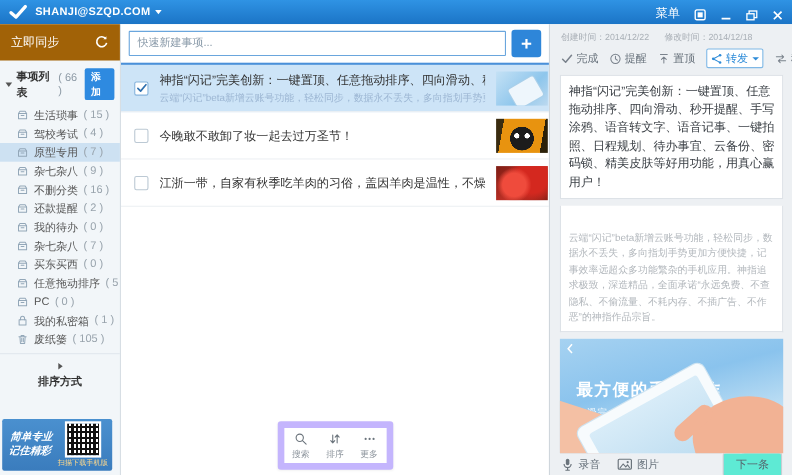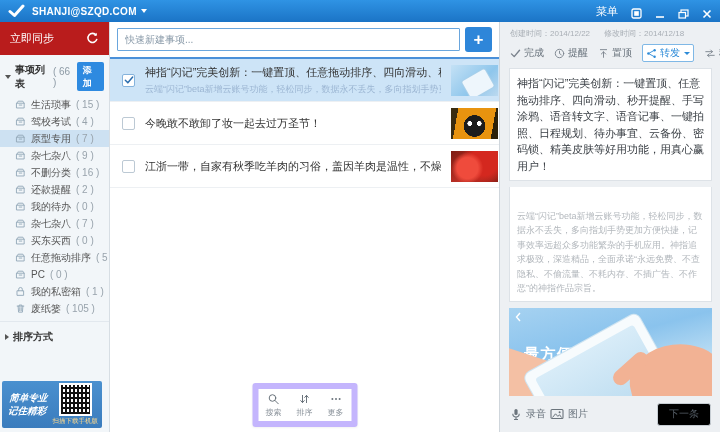--- a/index.html
+++ b/index.html
@@ -14,33 +14,33 @@
   .caret { width:0; height:0; border-left:3.5px solid transparent; border-right:3.5px solid transparent; border-top:4px solid #fff; }
   .win { margin-left:auto; display:flex; align-items:flex-end; gap:13px; }
   .menu-label { font-size:11px; cursor:pointer; }
   .win svg { display:block; }
 
   
   .content { flex:1; display:flex; min-height:0; }
 
   
   .sidebar { width:110px; background:#f2f6f9; border-right:1px solid #d7dee4; display:flex; flex-direction:column; position:relative; flex-shrink:0; }
-  .syncbar { height:33px; background:#b91c1c; color:#fff; display:flex; align-items:center; padding:0 10px; font-size:11px; flex-shrink:0; cursor:pointer; }
+  .syncbar { height:33px; background:#a16207; color:#fff; display:flex; align-items:center; padding:0 10px; font-size:11px; flex-shrink:0; cursor:pointer; }
   .syncbar .spacer { flex:1; }
   .list-header { display:flex; align-items:center; font-size:10px; color:#333; font-weight:bold; padding:7px 5px 5px 5px; gap:4px; }
   .tri-down { width:0; height:0; border-left:3.5px solid transparent; border-right:3.5px solid transparent; border-top:4.5px solid #555; }
   .tri-right { width:0; height:0; border-top:3.5px solid transparent; border-bottom:3.5px solid transparent; border-left:4.5px solid #555; }
   .count-muted { color:#8d9aa5; font-weight:normal; }
   .add-btn { margin-left:auto; background:#2e8ae0; color:#fff; font-size:9px; padding:1.5px 6px; border-radius:2px; cursor:pointer; }
   .side-list { }
   .side-item { height:17px; display:flex; align-items:center; gap:5px; padding:0 4px 0 15px; font-size:10px; color:#555; cursor:pointer; white-space:nowrap; overflow:hidden; }
   .side-item.selected { background:#cde1f2; }
   .side-item .si-icon { color:#93a7b8; flex-shrink:0; display:flex; }
   .side-item .count { color:#98a3ac; }
-  .sort-row { display:flex; align-items:center; gap:4px; font-size:10px; color:#333; font-weight:bold; padding:8px 5px; border-top:1px solid #e2e8ee; margin-top:4px; cursor:pointer; }
+  .sort-row { display:flex; align-items:center; gap:4px; font-size:10px; color:#333; font-weight:bold; padding:8px 5px; border-top:1px solid #e2e8ee; margin-top:4px; cursor:pointer;flex-direction:column; }
   .promo { position:absolute; left:2px; right:7px; bottom:4px; height:47px; background:linear-gradient(#4a90cf,#3a7cbd); border-radius:2px; display:flex; align-items:center; padding:3px 4px; gap:3px; cursor:pointer; }
   .promo-text { flex:1; color:#fff; font-size:9.5px; font-style:italic; text-align:center; line-height:1.4; font-weight:bold; transform:skewX(-6deg); }
   .qr-wrap { display:flex; flex-direction:column; align-items:center; gap:1px; }
   .qr { width:33px; height:33px; background:
       repeating-linear-gradient(90deg,#111 0 2px,transparent 2px 4px),
       repeating-linear-gradient(0deg,#111 0 2px,#fff 2px 5px);
       border:2px solid #fff; }
   .qr-caption { font-size:6.5px; color:#ffd98c; white-space:nowrap; }
 
   
@@ -88,24 +88,24 @@
   .d-body { margin-top:6px; font-size:9px; color:#b3b8bd; line-height:1.6; }
   .d-banner { flex:1; margin-top:6px; position:relative; overflow:hidden; background:linear-gradient(165deg,#a6d2f1 0%,#8ac3ed 40%,#b9dcf3 70%,#e9f3fa 100%); cursor:pointer; }
   .banner-back { position:absolute; top:4px; left:5px; color:#fff; display:flex; }
   .banner-title { position:absolute; top:37px; left:15px; font-size:15px; font-weight:bold; color:#fff; letter-spacing:1.5px; }
   .banner-sub { position:absolute; top:61px; left:15px; font-size:9px; color:rgba(255,255,255,.88); letter-spacing:.5px; }
   .banner-tablet { position:absolute; bottom:-34px; left:28px; width:130px; height:92px; background:#f7fbfd; border-radius:7px; transform:rotate(-29deg); box-shadow:0 0 0 1px #cfe4f1; }
   .banner-tablet::after { content:""; position:absolute; inset:9px; background:linear-gradient(#d8ecf8,#bcdcf0); border-radius:3px; }
   .banner-shape { position:absolute; bottom:-8px; left:-14px; width:80px; height:46px; background:#f4c0a4; transform:rotate(18deg); }
   .banner-hand { position:absolute; bottom:-22px; right:-14px; width:96px; height:74px; background:#f2b294; border-radius:45% 55% 20% 45%; transform:rotate(-14deg); }
   .banner-hand::before { content:""; position:absolute; left:-16px; top:6px; width:42px; height:15px; background:#f2b294; border-radius:8px; transform:rotate(-28deg); }
-  .d-footer { height:36px; display:flex; align-items:center; gap:4px; font-size:10px; color:#66707a; padding:4px 1px; flex-shrink:0; }
+  .d-footer { height:20px; display:flex; align-items:center; gap:15px; font-size:10px; color:#66707a; padding:4px 1px; flex-shrink:0; }
   .df-item { display:flex; align-items:center; gap:4px; cursor:pointer; }
   .df-item .df-icon { display:flex; color:#6b747c; }
-  .next-btn { margin-left:auto; background:#000000; border:1px solid #c6cdd3; border-radius:3px; padding:3.5px 11px; font-size:10px; color:#565f68; cursor:pointer; }
+  .next-btn { margin-left:auto; background:#5eead4; border:1px solid #c6cdd3; border-radius:3px; padding:3.5px 11px; font-size:10px; color:#565f68; cursor:pointer; }
   svg.ic { display:block; }
 </style>
 </head>
 <body>
 
 <div class="app">
 
   <div class="titlebar">
     <span class="logo">
       <svg class="ic" width="17" height="14" viewBox="0 0 17 14">

